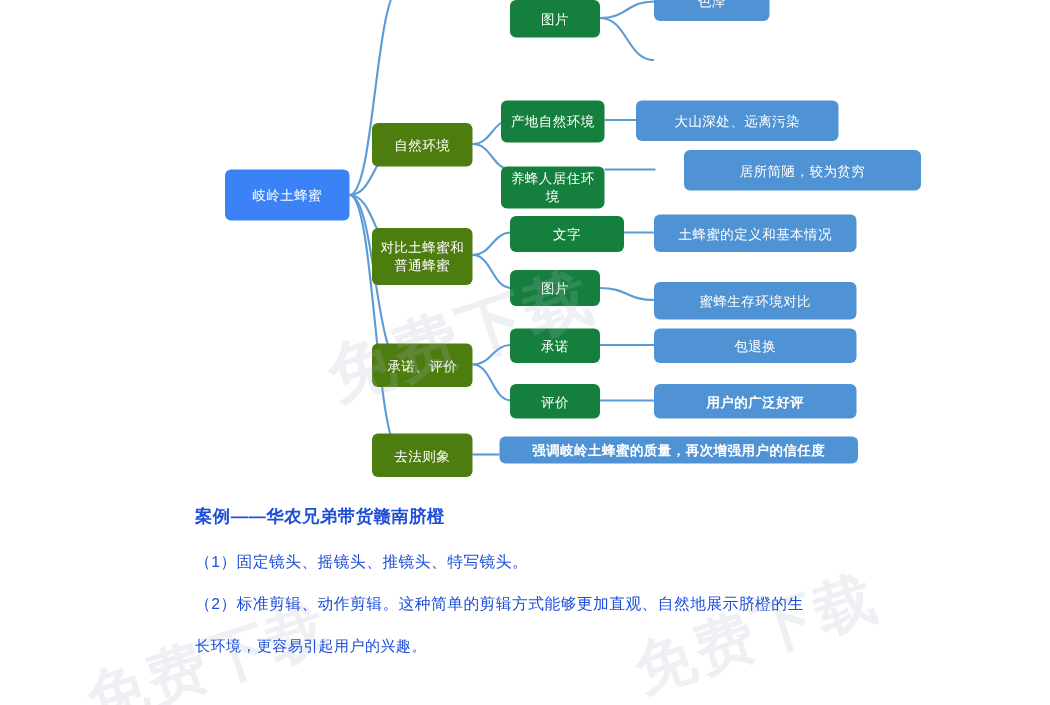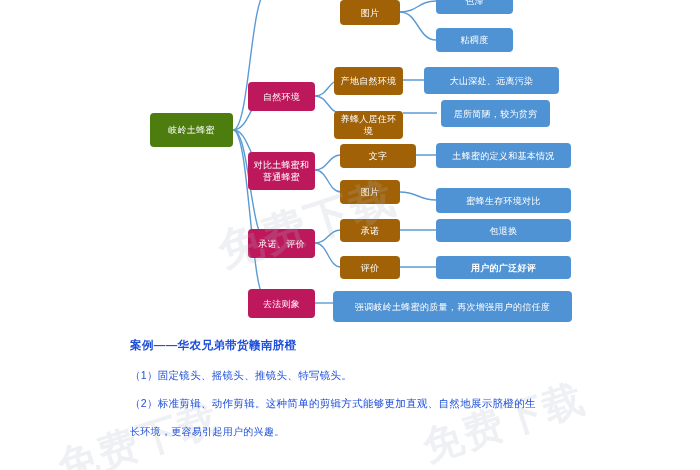--- a/index.html
+++ b/index.html
@@ -74,23 +74,23 @@
     border-radius: 4px;
     display: flex;
     align-items: center;
     justify-content: center;
     text-align: center;
     font-size: 9px;
     line-height: 12px;
     padding: 2px 3px;
     letter-spacing: 0.3px;
   }
-  .node.lvl1 { background: #4d7c0f; }
-  .node.lvl2 { background: #be185d; }
-  .node.lvl3 { background: #a16207; }
+  .node.lvl1 { background: #3b82f6; }
+  .node.lvl2 { background: #4d7c0f; }
+  .node.lvl3 { background: #15803d; }
   .node.lvl4 { background: #4f93d4; }
 
   
   .bodytext {
     position: absolute;
     left: 130px;
     top: 336px;
     width: 455px;
     color: #1d4ed8;
   }
@@ -158,42 +158,41 @@
         <path d="M400,267 C418,267 418,267 436,267"></path>
 
         <path d="M315,303 C324,303 324,303 333,303"></path>
       </g>
     </svg>
 
     <div class="node lvl1" style="left:150px; top:113px; width:83px; height:34px;">岐岭土蜂蜜</div>
 
     <div class="node lvl3" style="left:340px; top:0px; width:60px; height:25px;">图片</div>
     <div class="node lvl4" style="left:436px; top:-12px; width:77px; height:26px;">色泽</div>
-    <div class="node lvl4" style="left:436px; top:28px; width:77px; height:24px;">粘稠度</div>
 
     <div class="node lvl2" style="left:248px; top:82px; width:67px; height:29px;">自然环境</div>
     <div class="node lvl3" style="left:334px; top:67px; width:69px; height:28px;">产地自然环境</div>
     <div class="node lvl3" style="left:334px; top:99px; width:69px; height:28px;margin-top:12px;">养蜂人居住环境</div>
     <div class="node lvl4" style="left:424px; top:67px; width:135px; height:27px;">大山深处、远离污染</div>
-    <div class="node lvl4" style="left:441px; top:100px; width:109px; height:27px;text-align:center;">居所简陋，较为贫穷</div>
+    <div class="node lvl4" style="left:456px; top:100px; width:158px; height:27px;text-align:center;">居所简陋，较为贫穷</div>
 
     <div class="node lvl2" style="left:248px; top:152px; width:67px; height:38px;">对比土蜂蜜和普通蜂蜜</div>
     <div class="node lvl3" style="left:340px; top:144px; width:76px; height:24px;">文字</div>
     <div class="node lvl4" style="left:436px; top:143px; width:135px; height:25px;">土蜂蜜的定义和基本情况</div>
     <div class="node lvl3" style="left:340px; top:180px; width:60px; height:24px;">图片</div>
     <div class="node lvl4" style="left:436px; top:188px; width:135px; height:25px;">蜜蜂生存环境对比</div>
 
     <div class="node lvl2" style="left:248px; top:229px; width:67px; height:29px;">承诺、评价</div>
     <div class="node lvl3" style="left:340px; top:219px; width:60px; height:23px;">承诺</div>
     <div class="node lvl4" style="left:436px; top:219px; width:135px; height:23px;">包退换</div>
     <div class="node lvl3" style="left:340px; top:256px; width:60px; height:23px;">评价</div>
     <div class="node lvl4" style="left:436px; top:256px; width:135px; height:23px;font-weight:bold;">用户的广泛好评</div>
 
     <div class="node lvl2" style="left:248px; top:289px; width:67px; height:29px;">去法则象</div>
-    <div class="node lvl4" style="left:333px; top:291px; width:239px; height:31px;">强调岐岭土蜂蜜的质量，再次增强用户的信任度</div>
+    <div class="node lvl4" style="left:333px; top:291px; width:239px; height:18px;font-weight:bold;">强调岐岭土蜂蜜的质量，再次增强用户的信任度</div>
   </div>
 
   <div class="watermark">
     <div class="wm-text wm1">免费下载</div>
     <div class="wm-text wm2">免费下载</div>
     <div class="wm-text wm3">免费下载</div>
   </div>
 
   <div class="bodytext">
     <div class="bt-title">案例——华农兄弟带货赣南脐橙</div>

